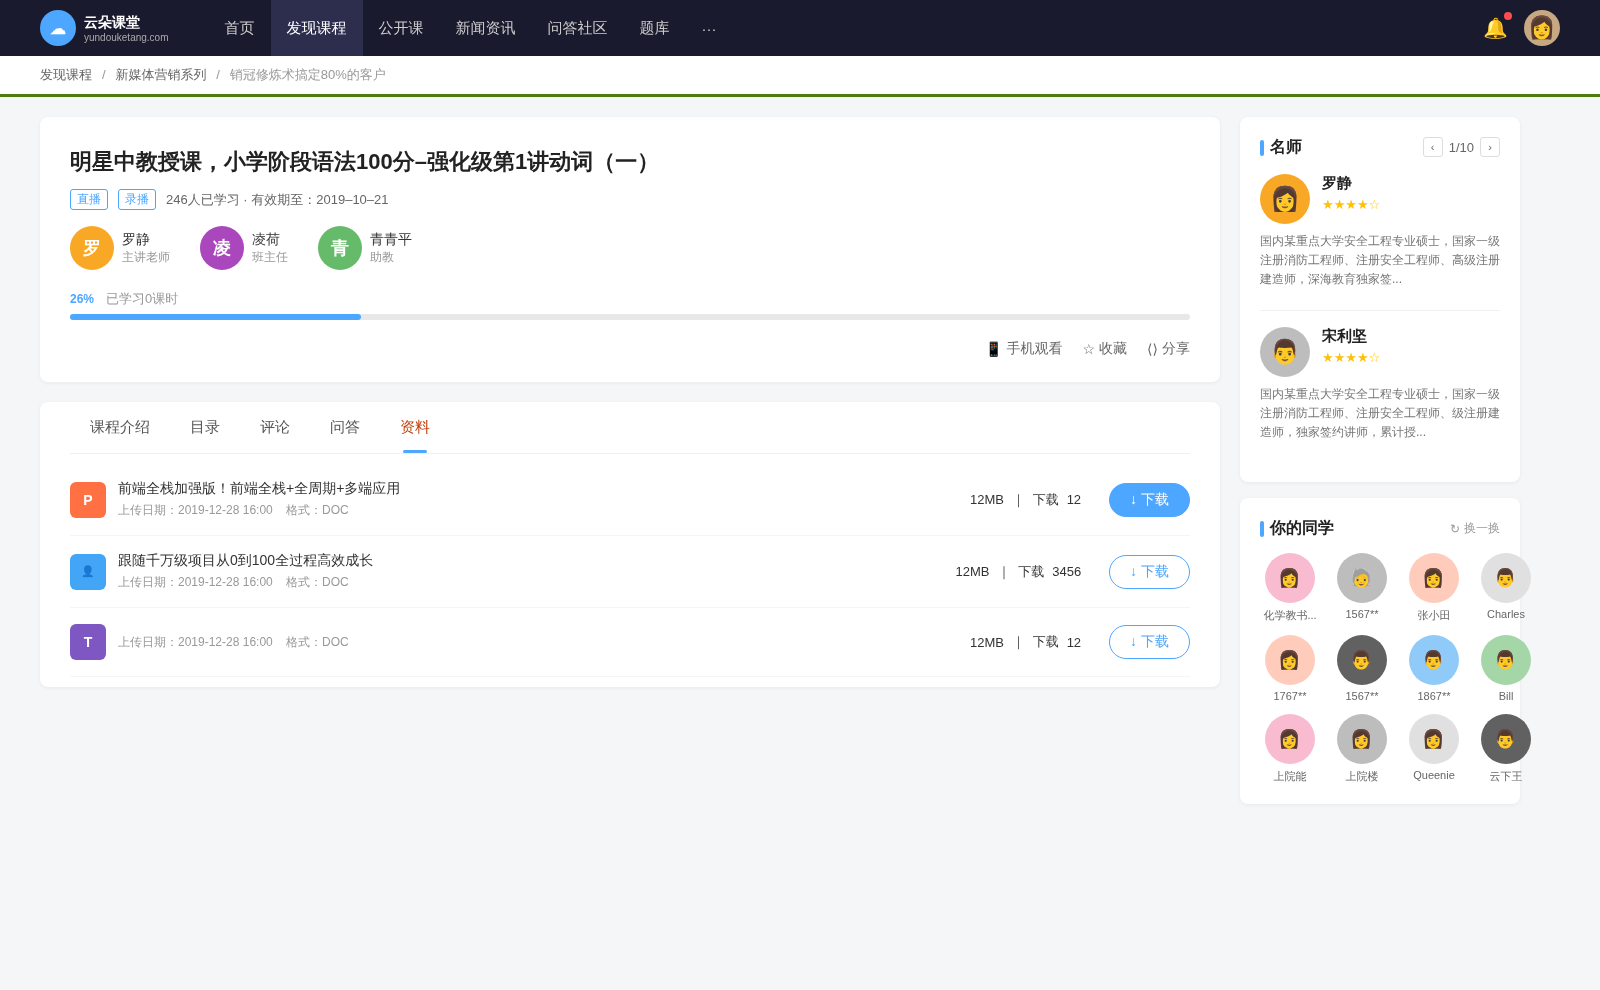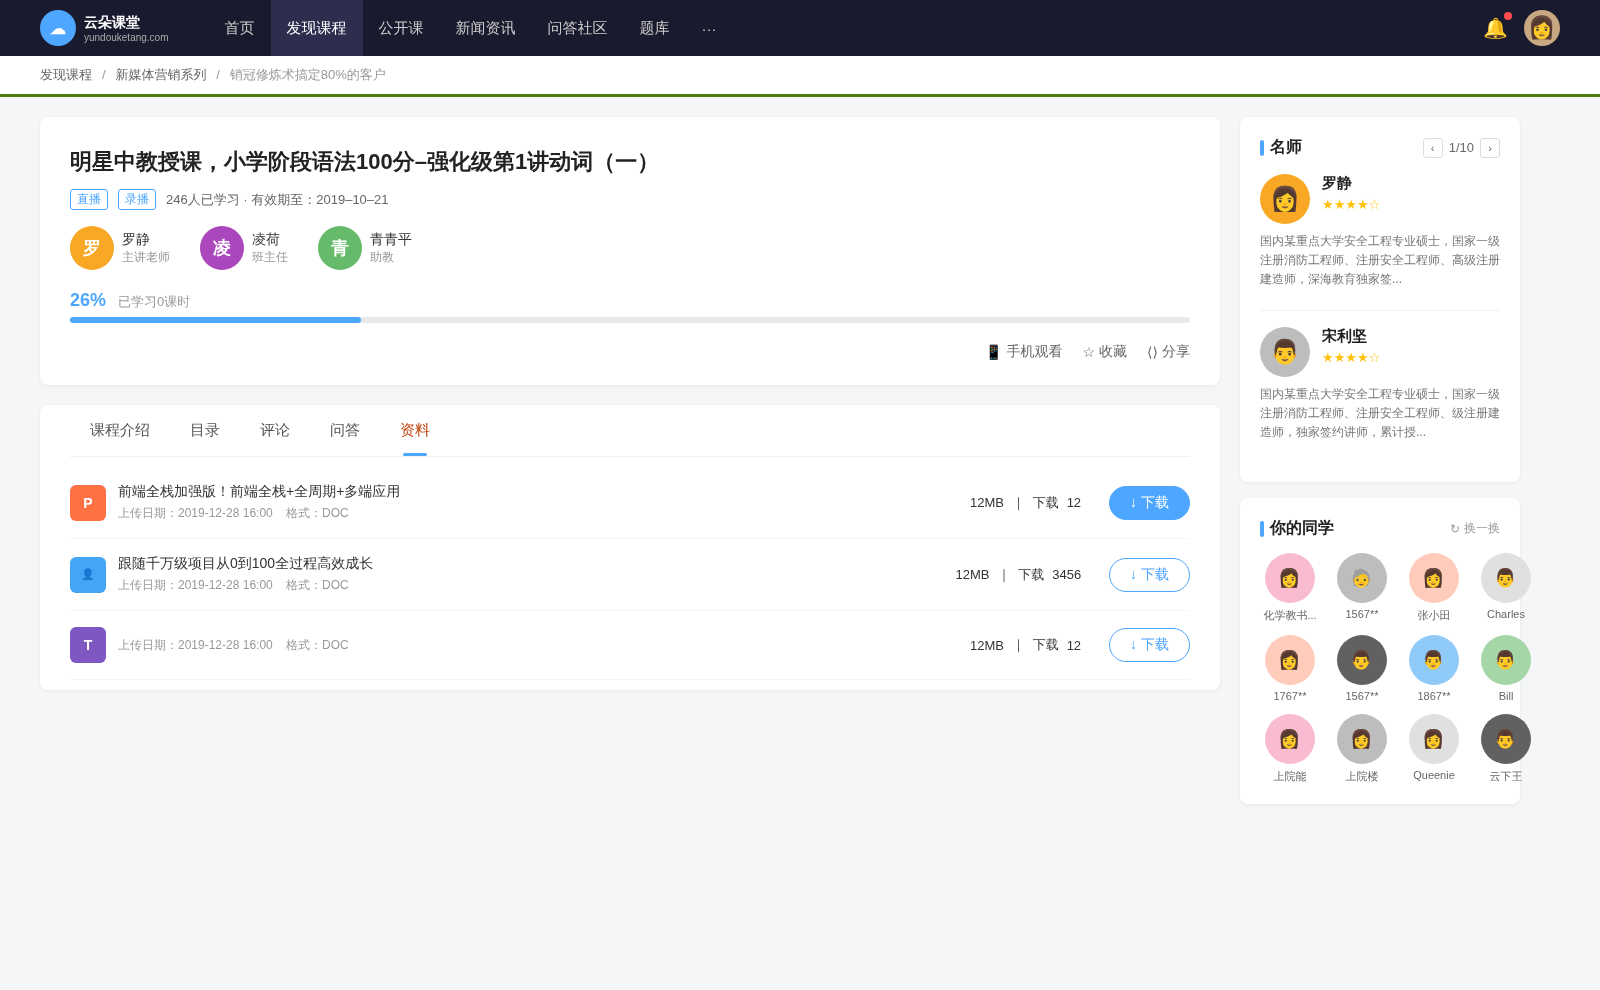--- a/index.html
+++ b/index.html
@@ -33,21 +33,21 @@
     .course-title { font-size: 22px; font-weight: bold; color: #222; margin-bottom: 12px; }
     .course-meta { display: flex; align-items: center; gap: 10px; margin-bottom: 16px; font-size: 13px; color: #666; }
     .tag-live { border: 1px solid #4da6ff; color: #4da6ff; padding: 1px 6px; border-radius: 3px; font-size: 12px; }
     .tag-record { border: 1px solid #4da6ff; color: #4da6ff; padding: 1px 6px; border-radius: 3px; font-size: 12px; }
     .teachers-row { display: flex; gap: 30px; margin-bottom: 20px; }
     .teacher-item { display: flex; align-items: center; gap: 8px; }
     .teacher-avatar-placeholder { width: 44px; height: 44px; border-radius: 50%; display: flex; align-items: center; justify-content: center; font-size: 18px; color: white; font-weight: bold; }
     .teacher-name { font-size: 14px; font-weight: 500; color: #333; }
     .teacher-role { font-size: 12px; color: #999; }
     .progress-section { margin-bottom: 20px; }
-    .progress-label { font-size: 18px; color: #4da6ff; font-weight: bold; margin-bottom: 4px; }
+    .progress-label { font-size: 12px; color: #4da6ff; font-weight: bold; margin-bottom: 4px; }
     .progress-sub { font-size: 13px; color: #999; display: inline; margin-left: 8px; margin-top: 28px; }
     .progress-bar-bg { height: 6px; background: #e8e8e8; border-radius: 3px; margin-top: 6px; width: 100%; }
     .progress-bar-fill { height: 6px; background: #4da6ff; border-radius: 3px; }
     .course-actions { display: flex; align-items: center; gap: 20px; }
     .btn-continue { background: #4da6ff; color: white; border: none; border-radius: 24px; padding: 12px 40px; font-size: 16px; cursor: pointer; font-weight: 500; }
     .action-links { display: flex; gap: 20px; margin-left: auto; }
     .action-link { display: flex; align-items: center; gap: 4px; color: #666; cursor: pointer; font-size: 14px; }
 
     
     .tabs-card { background: white; border-radius: 8px; padding: 0 30px; box-shadow: 0 1px 4px rgba(0,0,0,0.06); }
@@ -69,21 +69,21 @@
     .resource-stats { display: flex; align-items: center; gap: 8px; color: #999; font-size: 13px; white-space: nowrap; margin-right: 16px; }
     .resource-stats span { color: #333; }
     .btn-download { border: 1px solid #4da6ff; color: #4da6ff; background: white; border-radius: 20px; padding: 7px 20px; cursor: pointer; font-size: 14px; display: flex; align-items: center; gap: 4px; }
     .btn-download.filled { background: #4da6ff; color: white; }
 
     
     .right-sidebar { width: 280px; flex-shrink: 0; display: flex; flex-direction: column; gap: 16px; }
 
     
     .sidebar-card { background: white; border-radius: 8px; padding: 20px; box-shadow: 0 1px 4px rgba(0,0,0,0.06); }
-    .sidebar-card-header { display: flex; align-items: center; justify-content: space-between; margin-bottom: 16px; }
+    .sidebar-card-header { display: flex; align-items: flex-start; justify-content: space-between; margin-bottom: 16px; }
     .sidebar-card-title { font-size: 16px; font-weight: bold; color: #222; display: flex; align-items: center; gap: 6px; }
     .sidebar-card-title::before { content: ''; display: inline-block; width: 4px; height: 16px; background: #4da6ff; border-radius: 2px; }
     .pagination-ctrl { display: flex; align-items: center; gap: 6px; font-size: 13px; color: #666; }
     .page-btn { width: 20px; height: 20px; border: 1px solid #ddd; border-radius: 3px; display: flex; align-items: center; justify-content: center; cursor: pointer; font-size: 11px; color: #666; }
 
     .teacher-sidebar-item { display: flex; flex-direction: column; margin-bottom: 20px; }
     .teacher-sidebar-top { display: flex; align-items: flex-start; gap: 12px; margin-bottom: 8px; }
     .teacher-sidebar-avatar { width: 50px; height: 50px; border-radius: 50%; flex-shrink: 0; overflow: hidden; display: flex; align-items: center; justify-content: center; }
     .teacher-sidebar-info { flex: 1; }
     .teacher-sidebar-name { font-size: 15px; font-weight: 600; color: #222; margin-bottom: 4px; }

